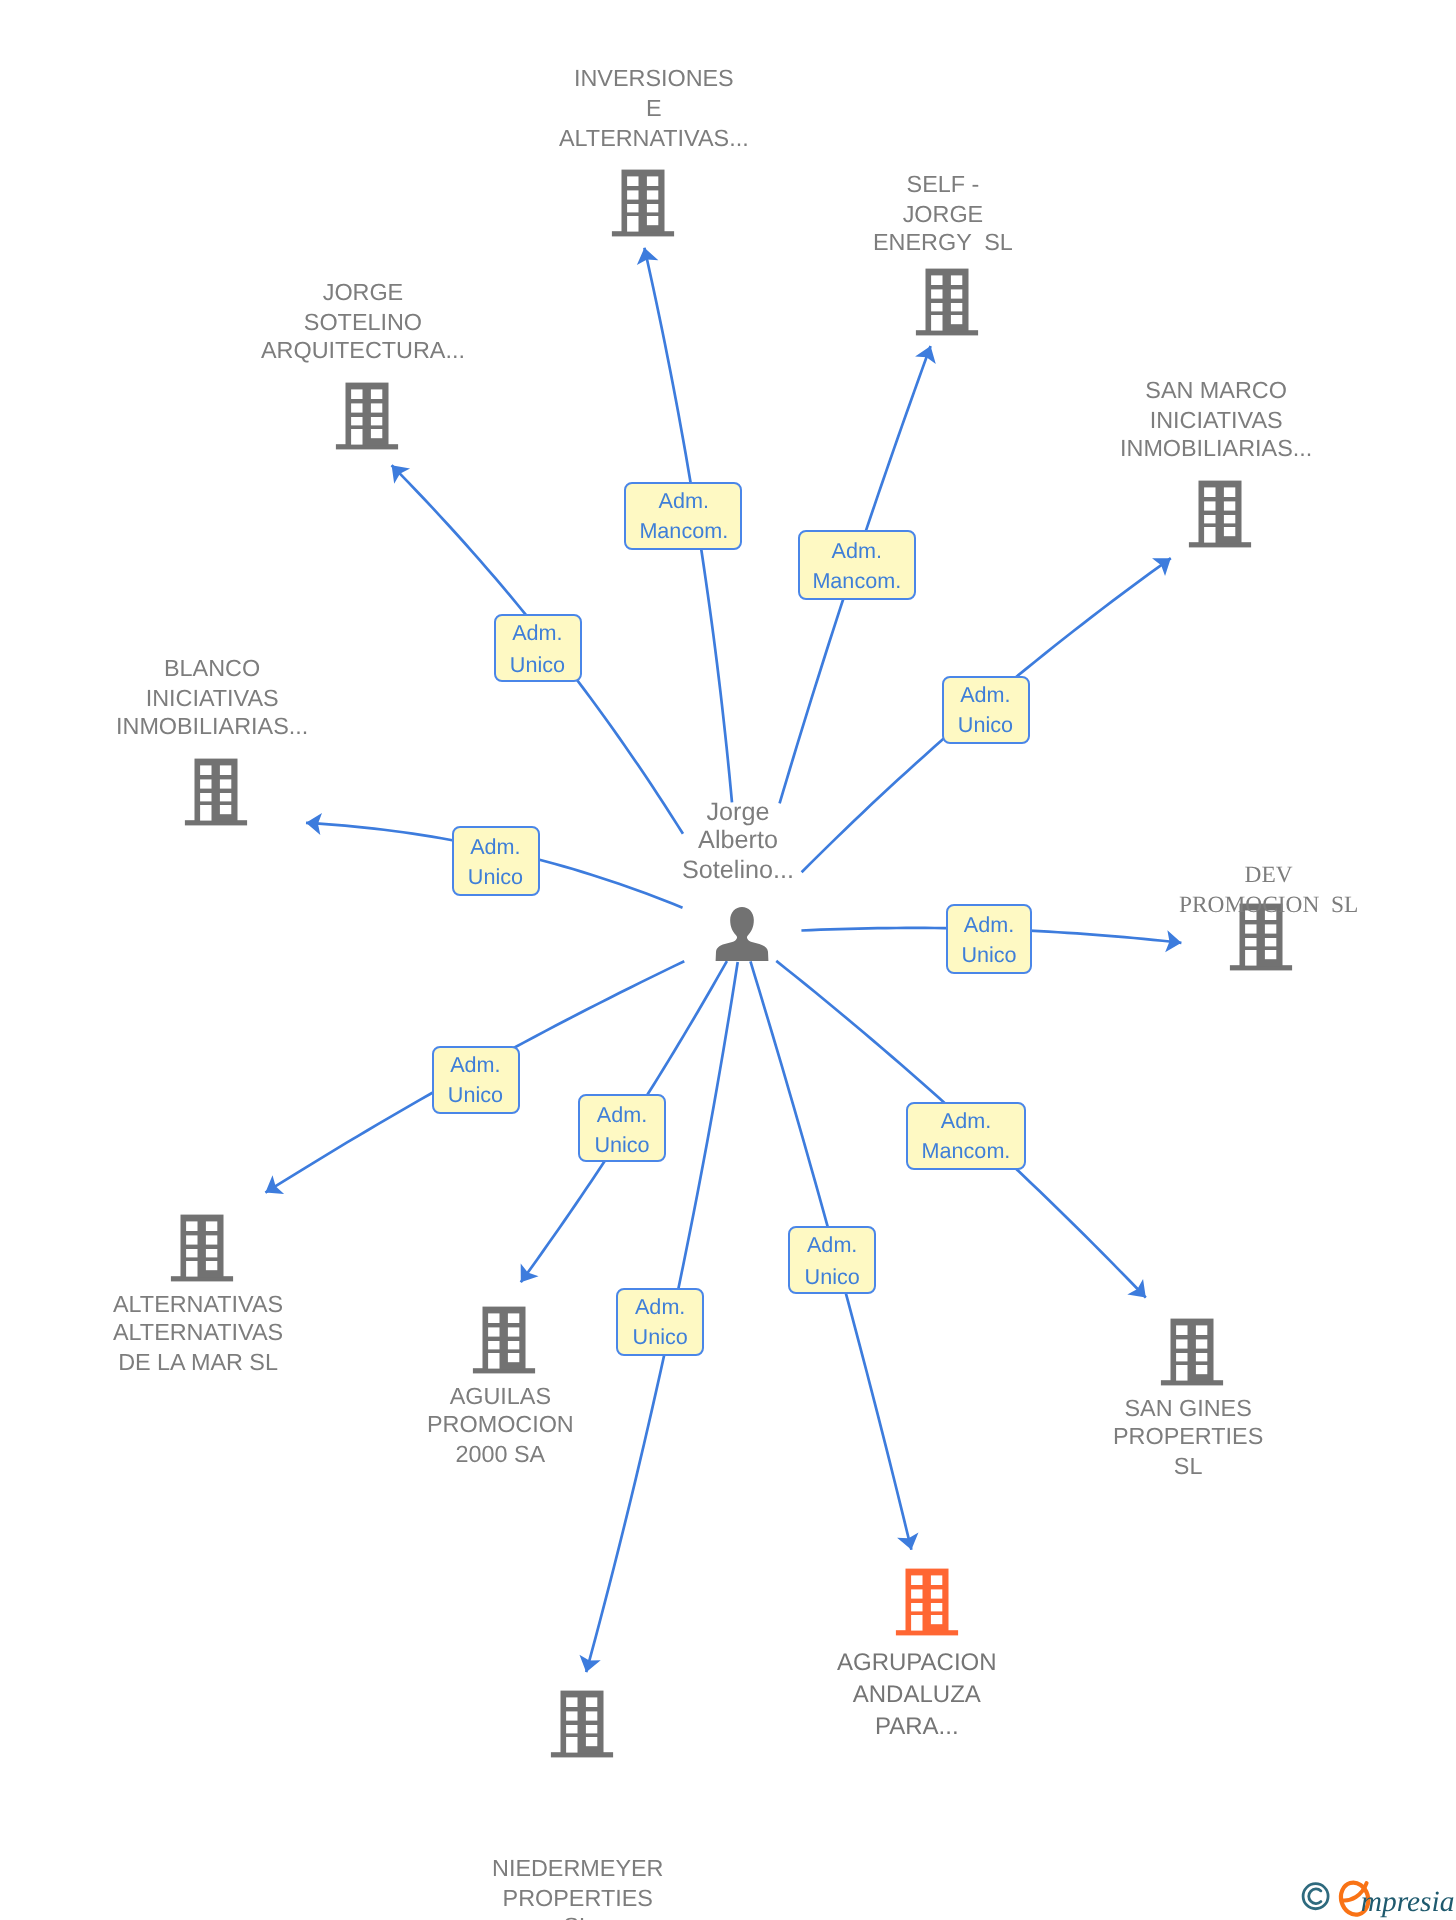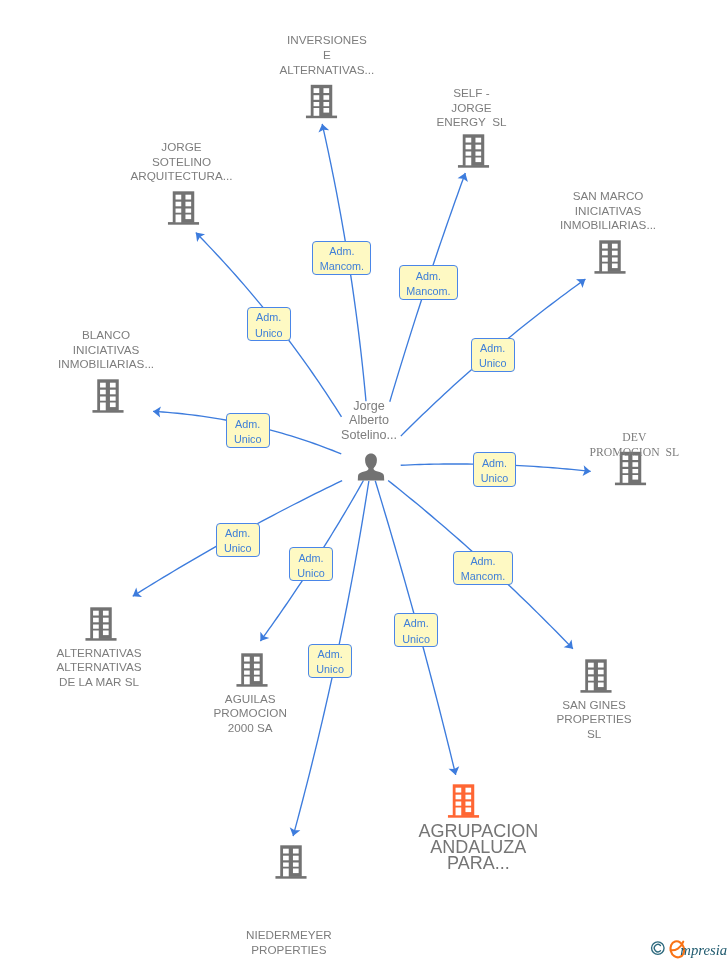--- a/index.html
+++ b/index.html
@@ -4,21 +4,21 @@
 <title>Empresia relationship graph</title>
 <style>
   html,body{margin:0;padding:0;background:#ffffff;}
   body{width:728px;height:960px;position:relative;overflow:hidden;
        font-family:"Liberation Sans",sans-serif;-webkit-font-smoothing:antialiased;text-rendering:optimizeLegibility;}
   #stage{position:absolute;left:0;top:0;width:728px;height:960px;}
   svg#graph{position:absolute;left:0;top:0;width:728px;height:960px;}
   .node-label{position:absolute;text-align:center;color:#7d7d7d;
               font-size:11.7px;line-height:14.7px;font-weight:normal;
               white-space:pre;}
-  .node-label.emphasis{font-size:18px;line-height:16.1px;color:#757575;}
+  .node-label.emphasis{font-size:12px;line-height:16.1px;color:#757575;}
   .node-label.person{font-size:12.6px;line-height:14.75px;color:#7d7d7d;}
   .edge-label{position:absolute;box-sizing:border-box;
               border:1.45px solid #4a86e8;border-radius:4px;background:#fef9c3;
               color:#3f7fd8;font-size:10.8px;line-height:15.2px;text-align:center;
               display:flex;flex-direction:column;justify-content:center;
               align-items:center;white-space:nowrap;padding-top:3px;}
   #footer{position:absolute;left:650px;top:938px;display:flex;align-items:center;}
 </style>
 </head>
 <body>

